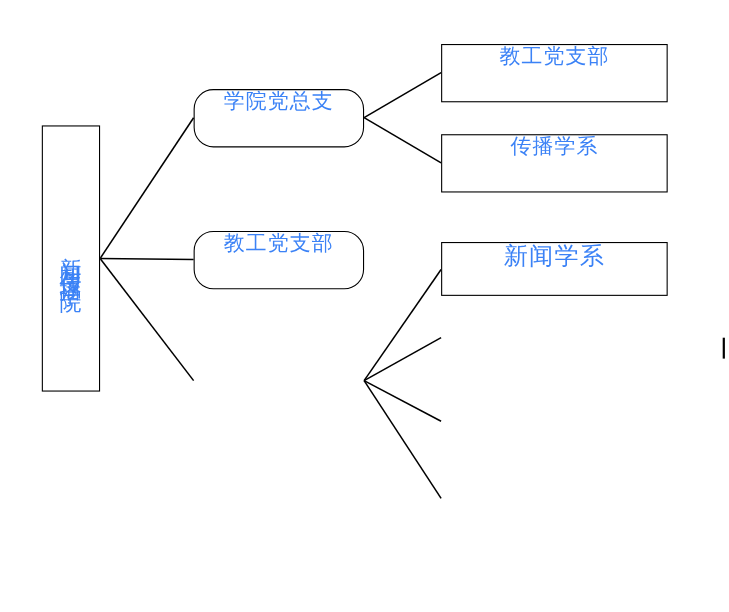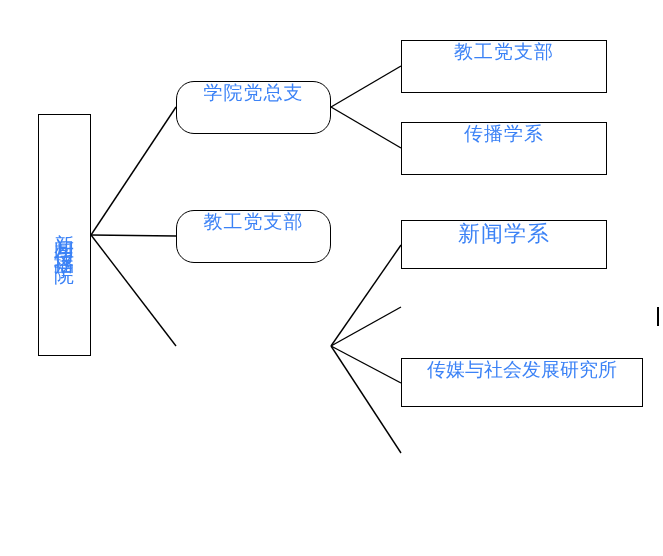--- a/index.html
+++ b/index.html
@@ -144,20 +144,17 @@
 
   <div class="node-box level3a" id="node-student-party">
     <span class="node-label">传播学系</span>
   </div>
 
   <div class="node-box level3b" id="node-journalism-dept">
     <span class="node-label">新闻学系</span>
   </div>
 
 
-  <div class="node-box level3c" id="node-media-society-institute">
-    <span class="node-label">传媒与社会发展研究所</span>
-  </div>
 
 
   <div id="edge-fragment"></div>
 
 </div>
 
 </body></html>

